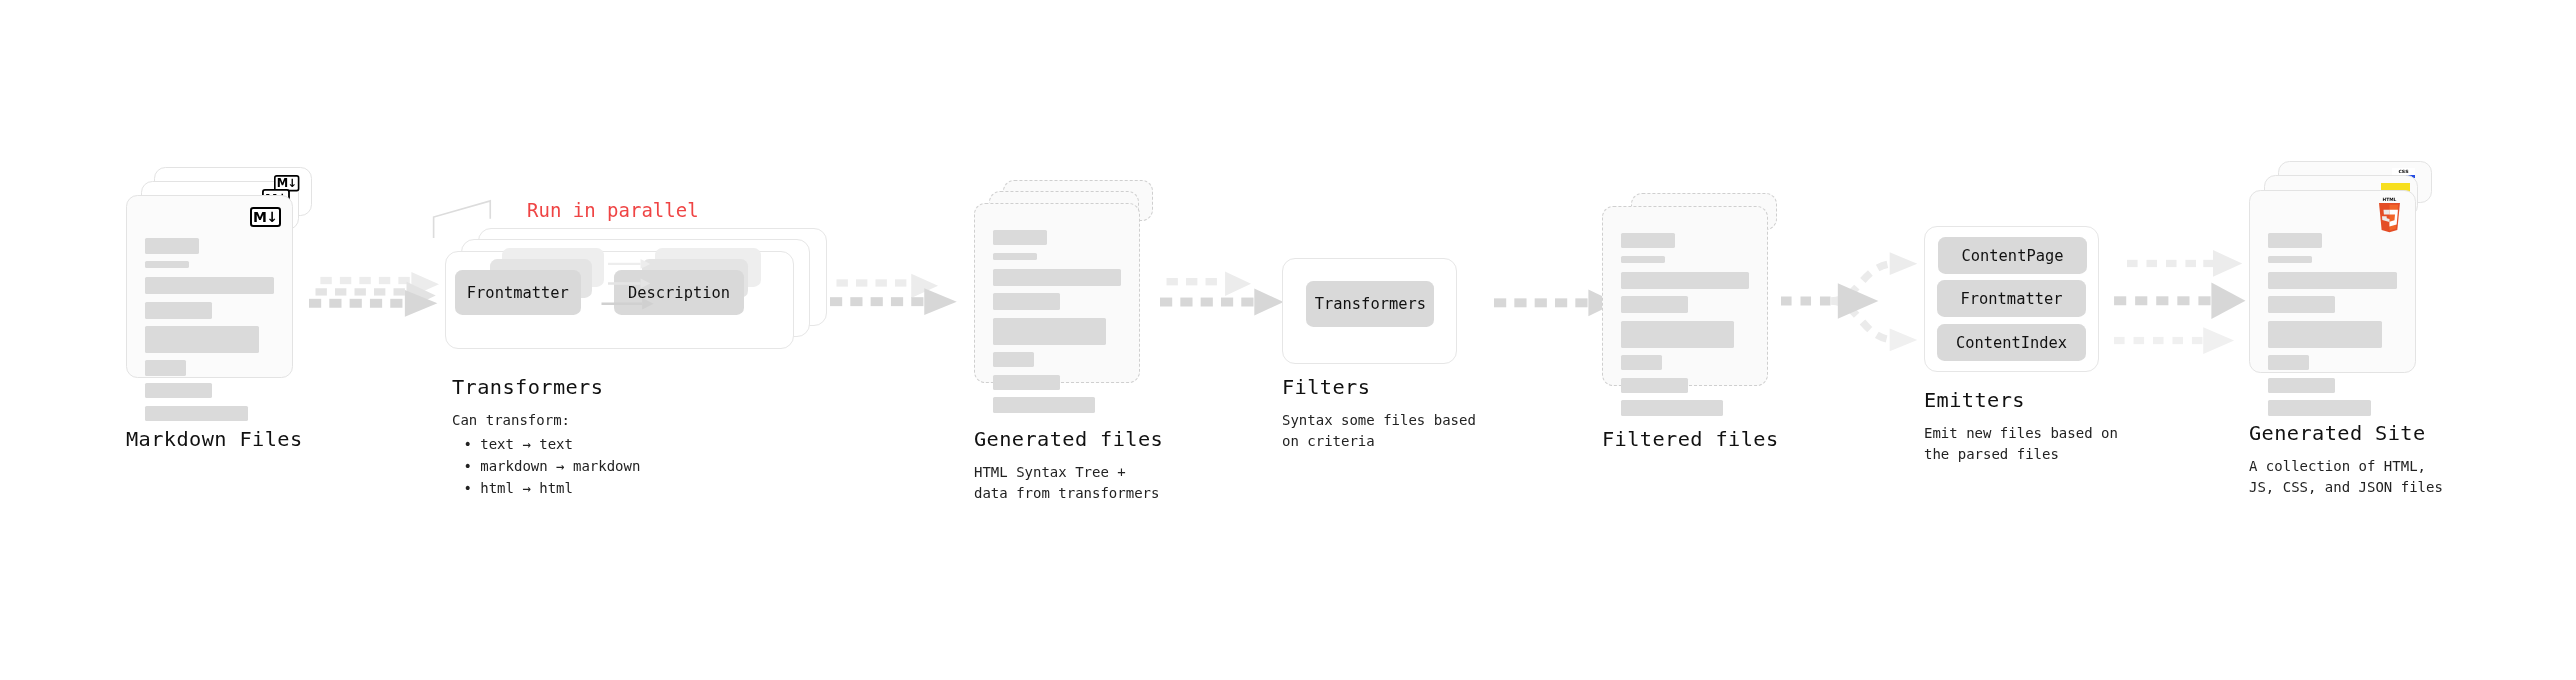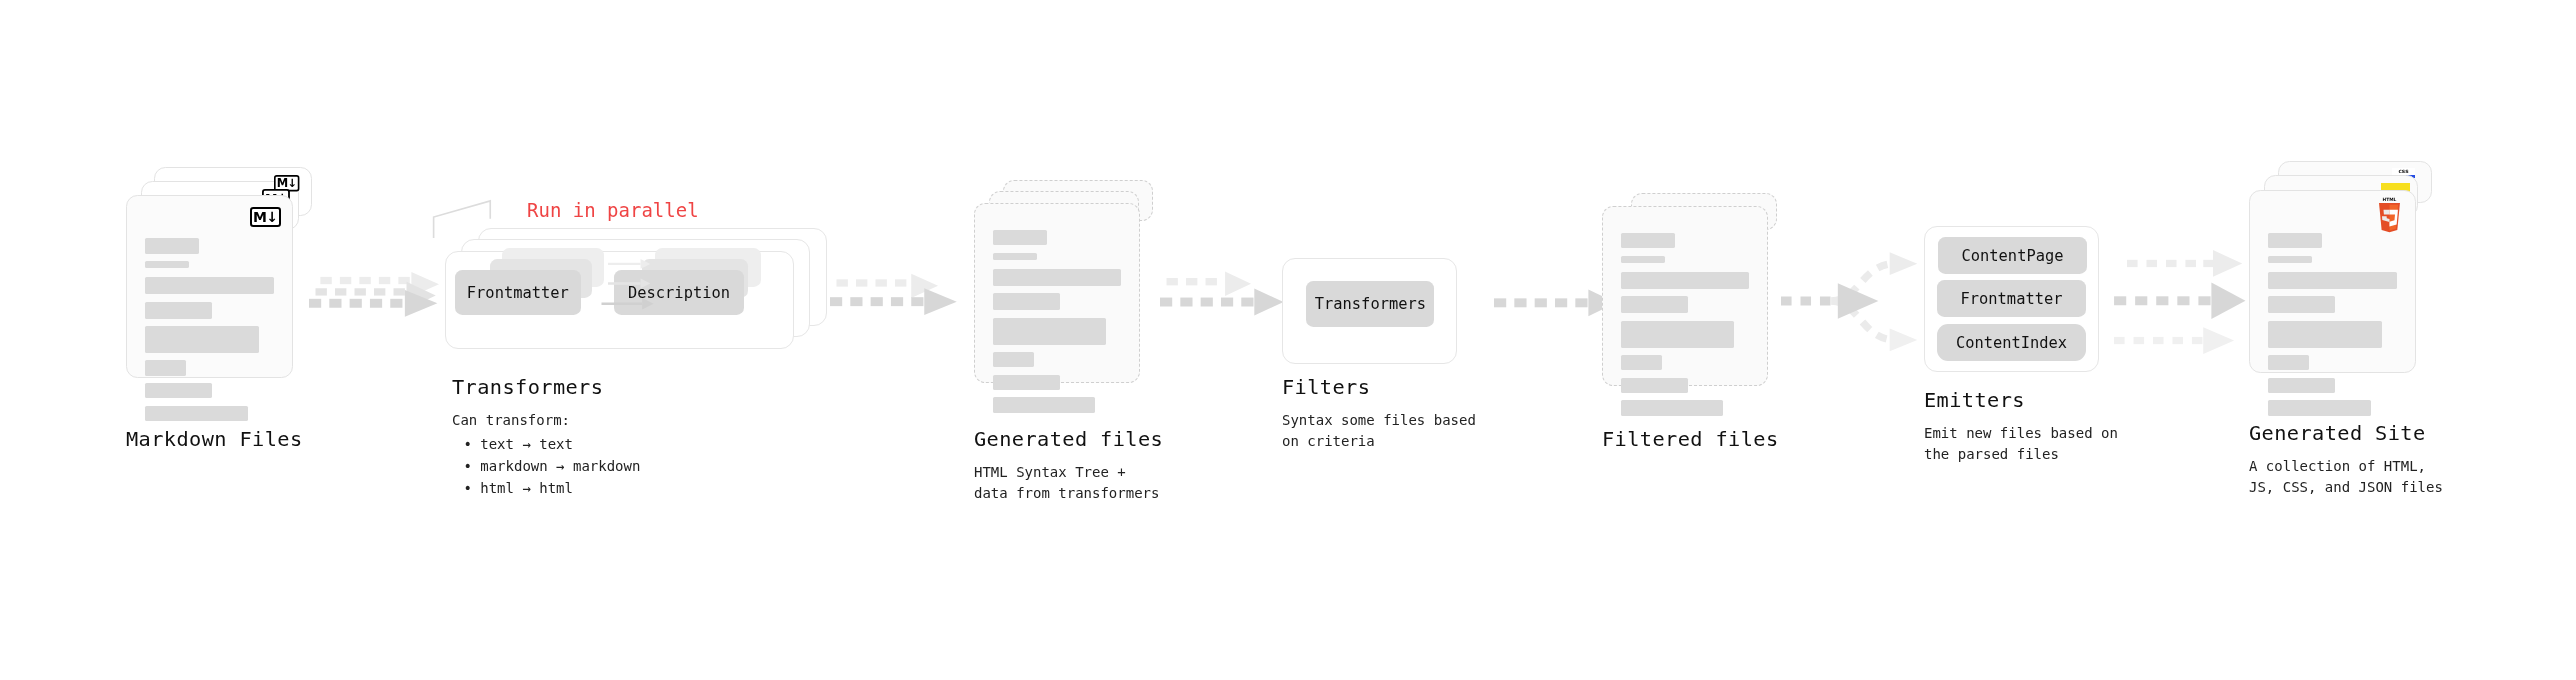--- a/index.html
+++ b/index.html
@@ -332,21 +332,21 @@
     </g>
     <path d="M70 68 L120 90 L70 112 Z" fill="#d7d7d7"></path>
     <path d="M134 30 L168 44 L134 58 Z" fill="#ececec"></path>
     <path d="M134 124 L168 138 L134 152 Z" fill="#f0f0f0"></path>
   </svg>
 
   <div class="node" style="left:1924px; top:226px; width:175px; height:146px;">
     <div class="group-box" style="left:0; top:0; width:175px; height:146px;"></div>
     <div class="chip" style="left:14px; top:11.4px; width:149px; height:37px;">ContentPage</div>
     <div class="chip" style="left:13px; top:54px; width:149px; height:37px;">Frontmatter</div>
-    <div class="chip" style="left:13px; top:98px; width:149px; height:37px;border-radius:11px;">ContentIndex</div>
+    <div class="chip" style="left:13px; top:98px; width:149px; height:37px;">ContentIndex</div>
   </div>
 
   <div class="node" style="left:1924px; top:388px; width:260px;">
     <div class="caption-title">Emitters</div>
     <div class="caption-sub">Emit new files based on
 the parsed files</div>
   </div>
 
   <svg style="left:2114px; top:229px;" width="138" height="146" viewBox="0 0 170 180">
     <g fill="#ececec">

